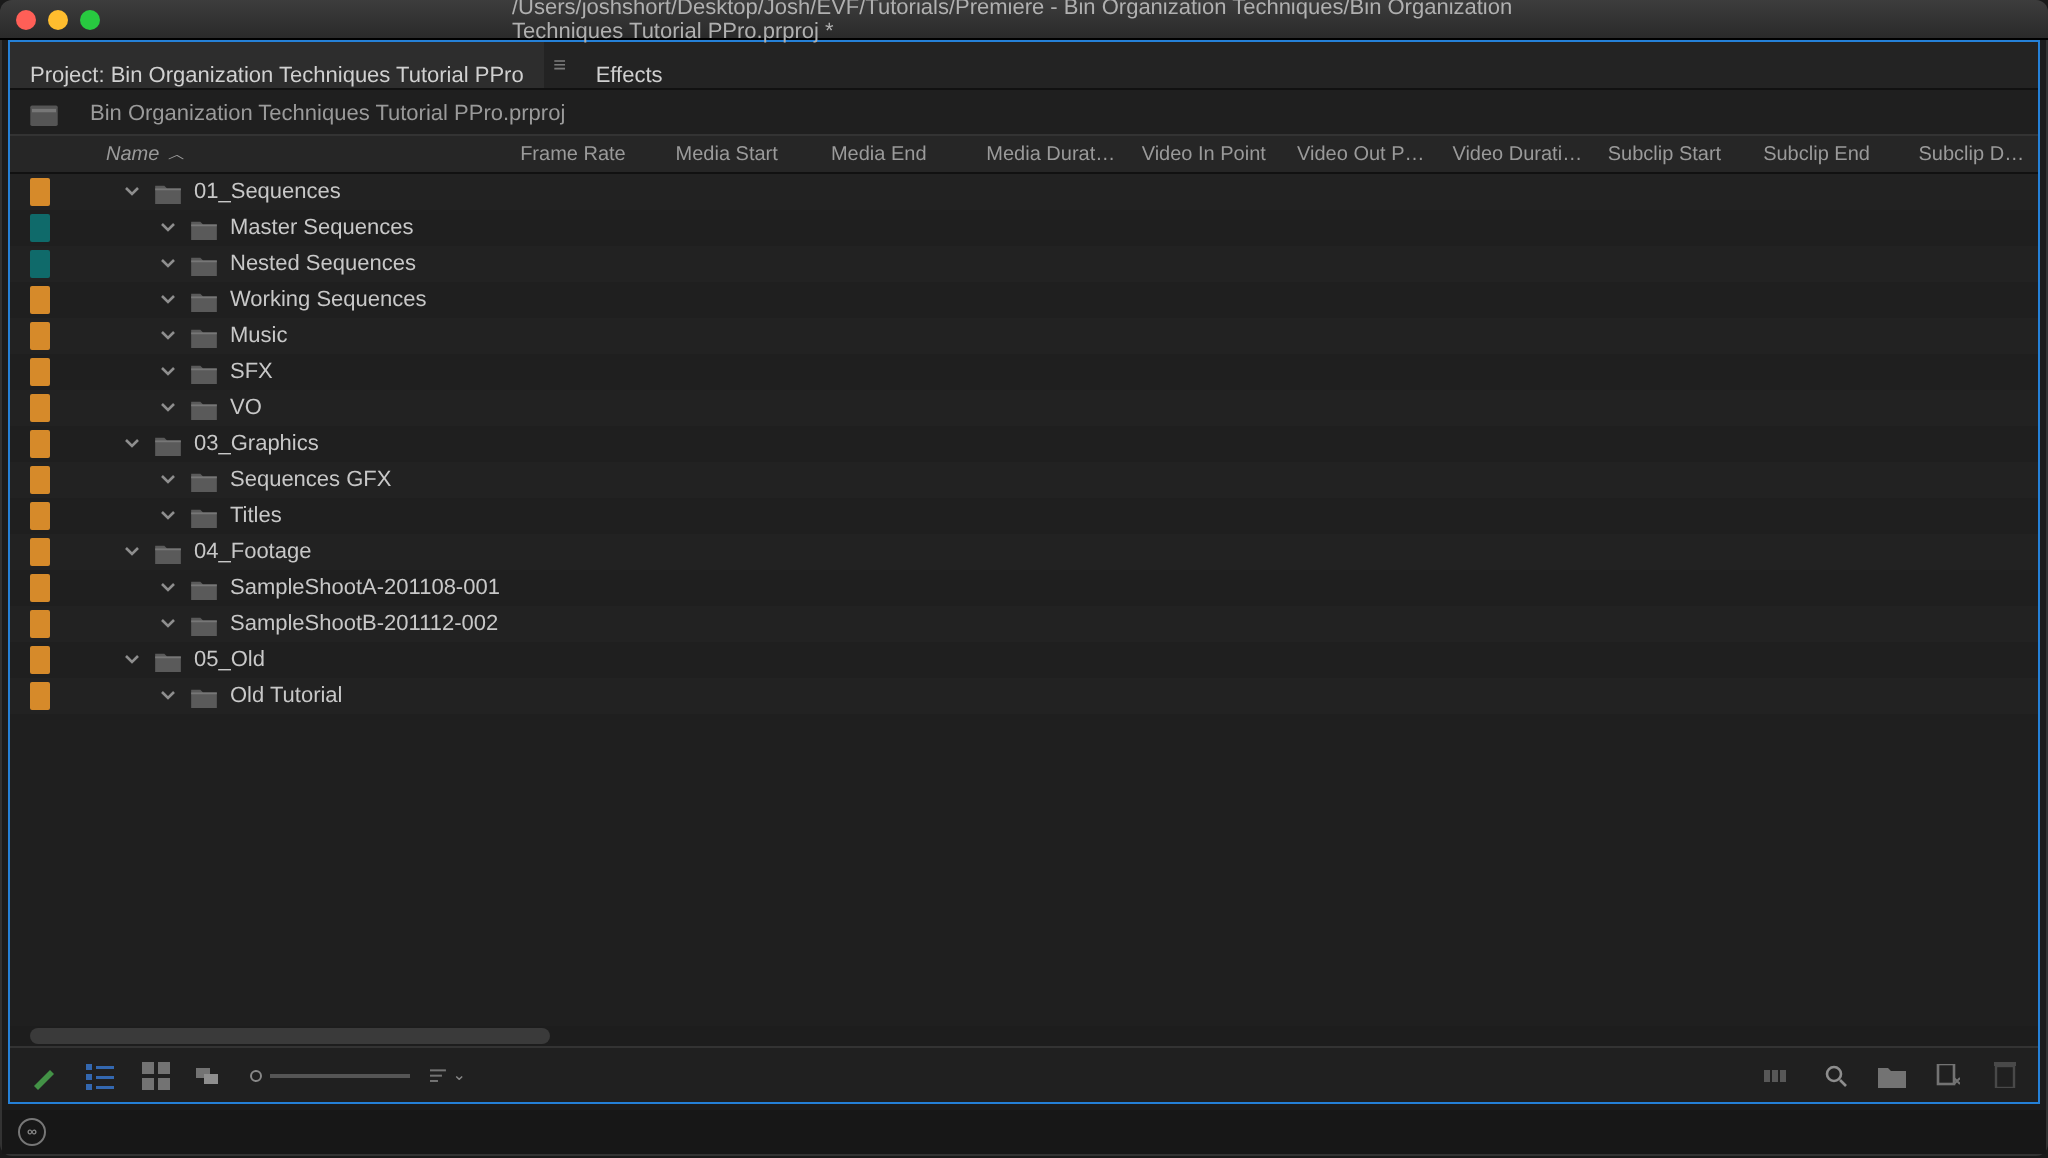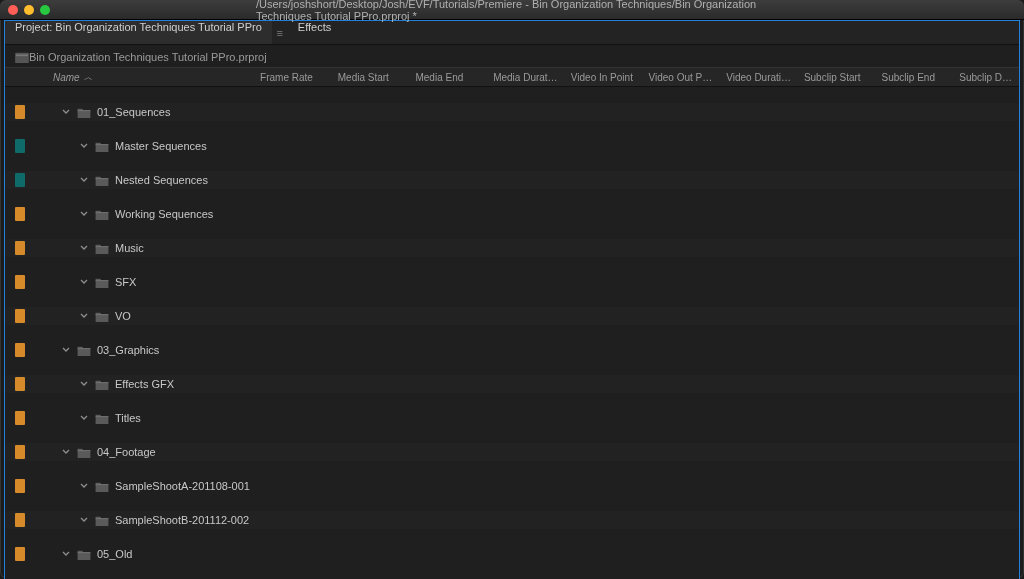--- a/index.html
+++ b/index.html
@@ -12,45 +12,45 @@
 .tr-close { background: #ff5f57; }
 .tr-min { background: #ffbd2e; }
 .tr-max { background: #28c940; }
 .titlebar-title { position: absolute; left: 50%; transform: translateX(-50%); font-size: 11px; color: #b0b0b0; }
 
 .appbody { background: #1c1c1c; height: 558px; border: 1px solid #333; border-top: none; border-radius: 0 0 6px 6px; display: flex; flex-direction: column; }
 
 .panel-border { border: 1px solid #2581d8; margin: 0 3px 3px 3px; flex: 1; display: flex; flex-direction: column; background: #1f1f1f; }
 
 .tabs { display: flex; align-items: center; height: 24px; background: #232323; border-bottom: 1px solid #111; }
-.tab { padding: 0 10px; height: 100%; display: flex; align-items: flex-start; font-size: 11px; color: #d0d0d0; cursor: pointer; }
+.tab { padding: 0 10px; height: 100%; display: flex; align-items: flex-end; font-size: 11px; color: #d0d0d0; cursor: pointer; }
 .tab.active { background: #2d2d2d; }
 .tab-menu { width: 16px; text-align: center; opacity: .7; cursor: pointer; }
 
-.proj-header { padding: 6px 10px 4px 10px; display: flex; align-items: center; gap: 0; }
+.proj-header { padding: 6px 10px 4px 10px; display: flex; align-items: center; gap: 16px; }
 .proj-header .hicn { width: 14px; height: 12px; }
 .proj-header .pname { font-size: 11px; color: #9a9a9a; }
 
 .searchrow { display: flex; align-items: center; padding: 2px 10px 6px 10px; gap: 6px; }
 .searchbox { flex: 0 0 210px; height: 18px; background: #151515; border: 1px solid #3a3a3a; border-radius: 9px; display: flex; align-items: center; padding: 0 6px; }
 .searchbox svg { opacity: .7; }
 .searchbox input { background: transparent; border: none; outline: none; color: #ccc; font-size: 11px; width: 100%; margin-left: 4px; }
 .find-btn { width: 22px; height: 18px; background: #2b2b2b; border: 1px solid #3a3a3a; border-radius: 3px; display: flex; align-items: center; justify-content: center; cursor: pointer; }
 .find-btn .ficn { width: 12px; height: 10px; background: linear-gradient(#666,#666) left/2px 100% no-repeat, linear-gradient(#666,#666) center/2px 70% no-repeat, linear-gradient(#666,#666) right/2px 90% no-repeat; }
 .itemcount { margin-left: auto; font-size: 11px; color: #9a9a9a; }
 
 .columns-hdr { display: flex; align-items: center; height: 20px; background: #262626; border-top: 1px solid #333; border-bottom: 1px solid #111; font-size: 10px; color: #9a9a9a; }
 .col { padding: 0 6px; white-space: nowrap; overflow: hidden; text-overflow: ellipsis; }
 .col.name { width: 250px; padding-left: 48px; display: flex; align-items: center; gap: 4px; font-style: italic; }
 .col.c { width: 78px; }
 .col.c.last { width: 66px; }
 .sort-arrow { font-size: 9px; }
 
 .tree { flex: 1; overflow: hidden; background: #1f1f1f; }
-.row { display: flex; align-items: center; height: 18px; font-size: 11px; color: #c8c8c8; margin-top: 16px; }
+.row { display: flex; align-items: center; height: 18px; font-size: 11px; color: #c8c8c8; }
 .row:nth-child(odd) { background: #222; }
 .row-label-chip { width: 10px; height: 14px; margin-left: 10px; margin-right: 6px; border-radius: 1px; }
 .chip-orange { background: #d68a2a; }
 .chip-teal { background: #0f6a6a; }
 .chev { width: 10px; height: 10px; display: inline-flex; align-items: center; justify-content: center; cursor: pointer; opacity: .8; }
 .chev svg { width: 8px; height: 8px; }
 .bin-icn { width: 14px; height: 11px; margin: 0 6px; }
 
 .hscroll { height: 10px; background: #1d1d1d; display: flex; }
 .hscroll .thumb { height: 8px; margin-top: 1px; background: #3a3a3a; border-radius: 4px; margin-left: 10px; width: 260px; }
@@ -234,21 +234,21 @@
           <span style="display:inline-block;width:48px"></span>
           <span class="chev">
             <svg viewBox="0 0 8 8">
               <path d="M1 2 L4 5 L7 2" fill="none" stroke="#aaa" stroke-width="1.3"></path>
             </svg>
           </span>
           <svg class="bin-icn" viewBox="0 0 14 12">
             <path d="M0 2 h5 l1.5 1.5 H14 V12 H0 Z" fill="#5a5a5a"></path>
             <rect x="0" y="3.5" width="14" height="1" fill="#777"></rect>
           </svg>
-          <span>Effects GFX</span>
+          <span>Sequences GFX</span>
         </div>
         <div class="row">
           <span class="row-label-chip chip-orange"></span>
           <span style="display:inline-block;width:48px"></span>
           <span class="chev">
             <svg viewBox="0 0 8 8">
               <path d="M1 2 L4 5 L7 2" fill="none" stroke="#aaa" stroke-width="1.3"></path>
             </svg>
           </span>
           <svg class="bin-icn" viewBox="0 0 14 12">

